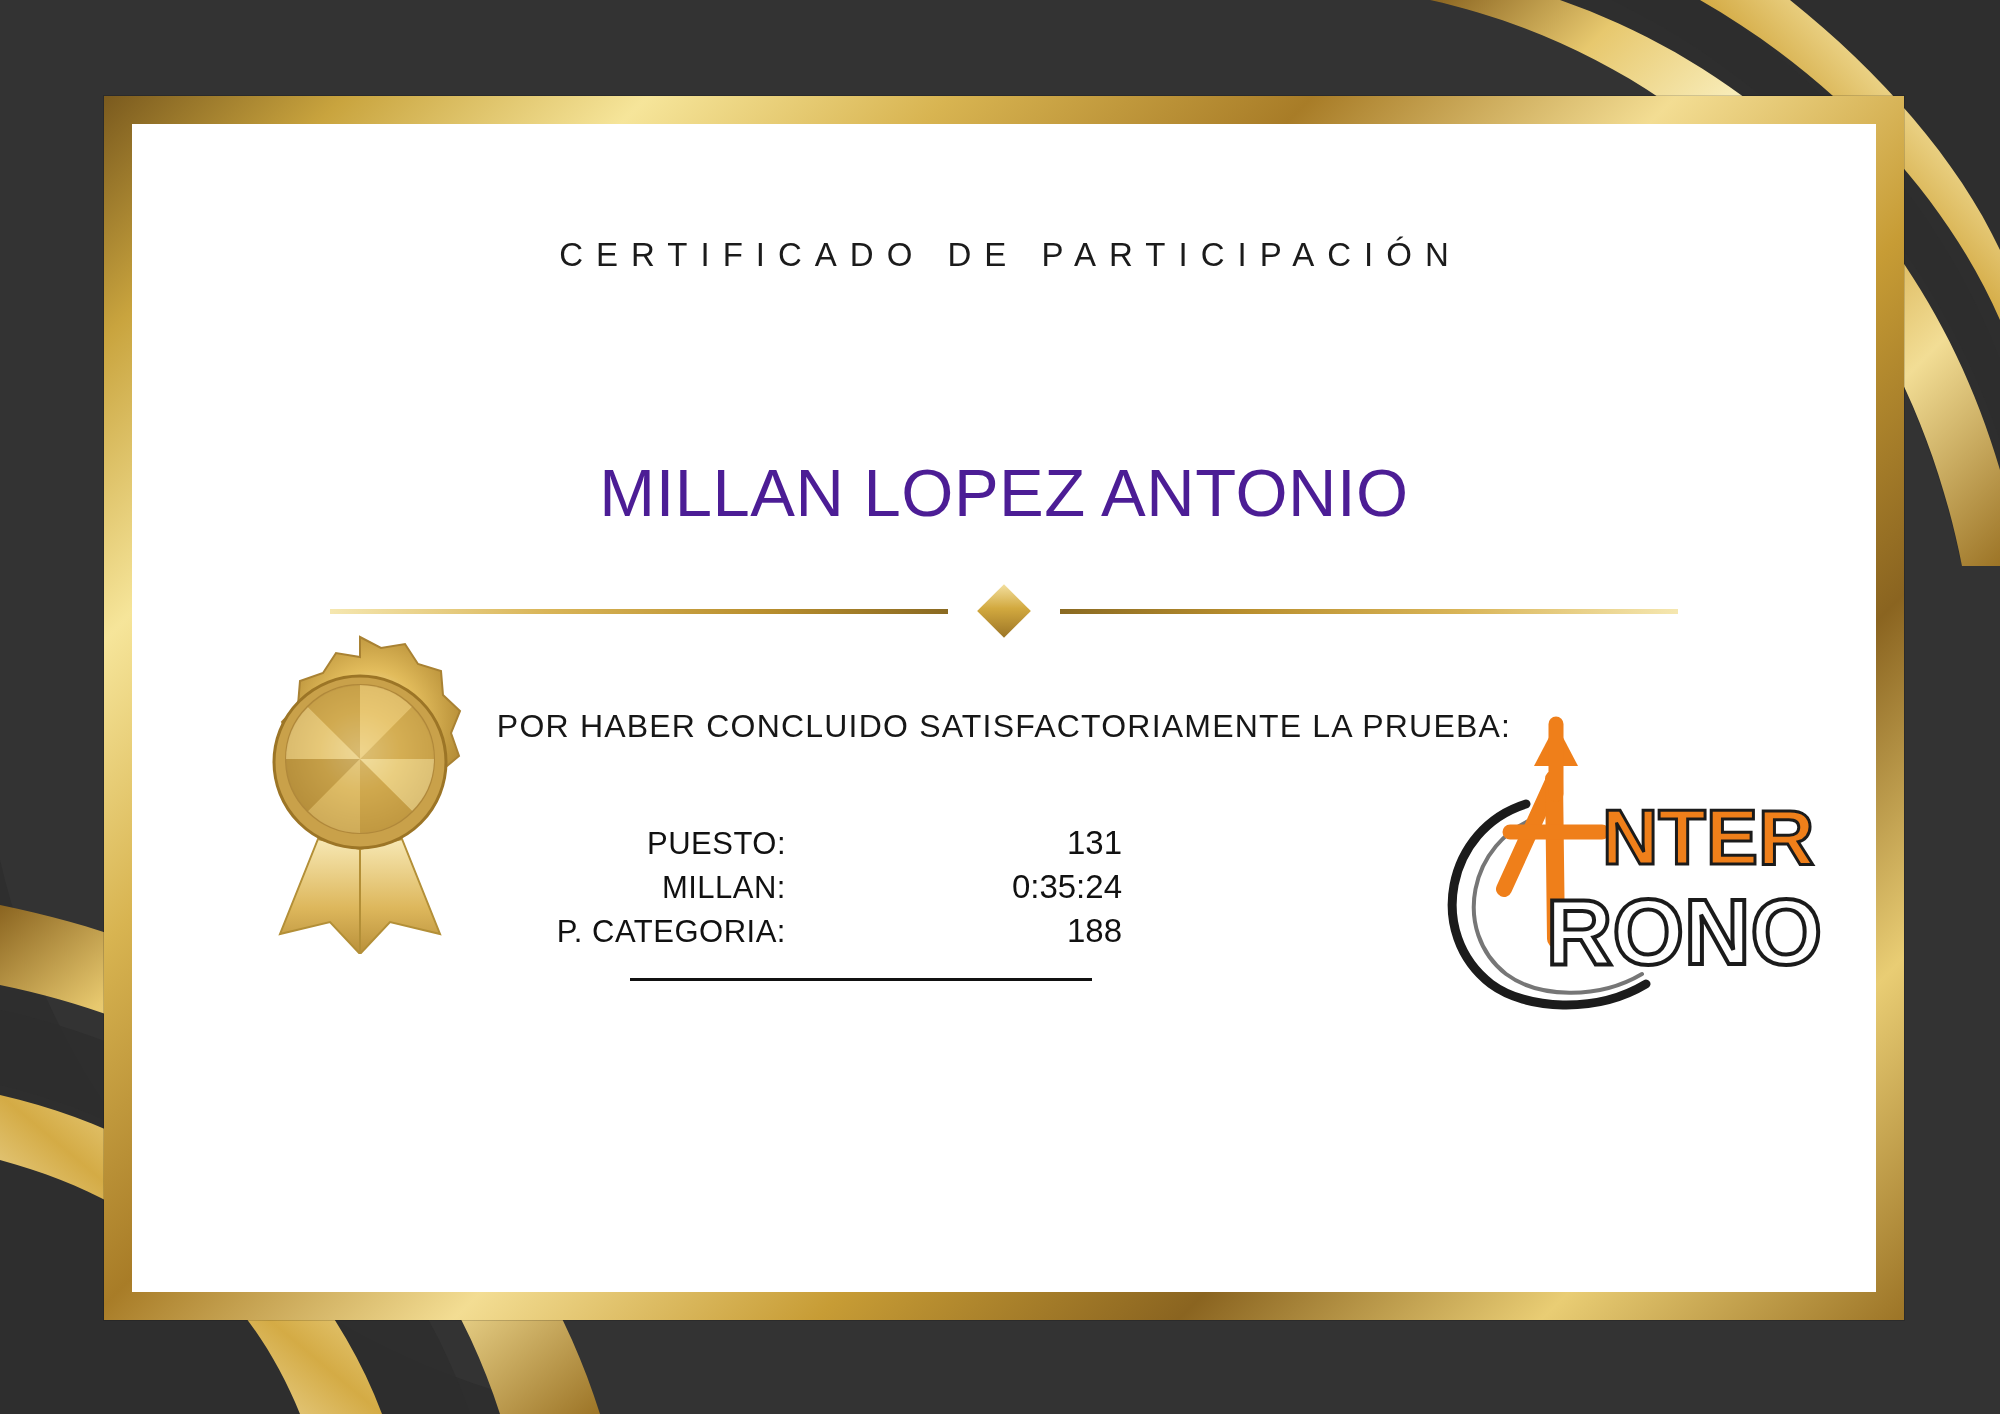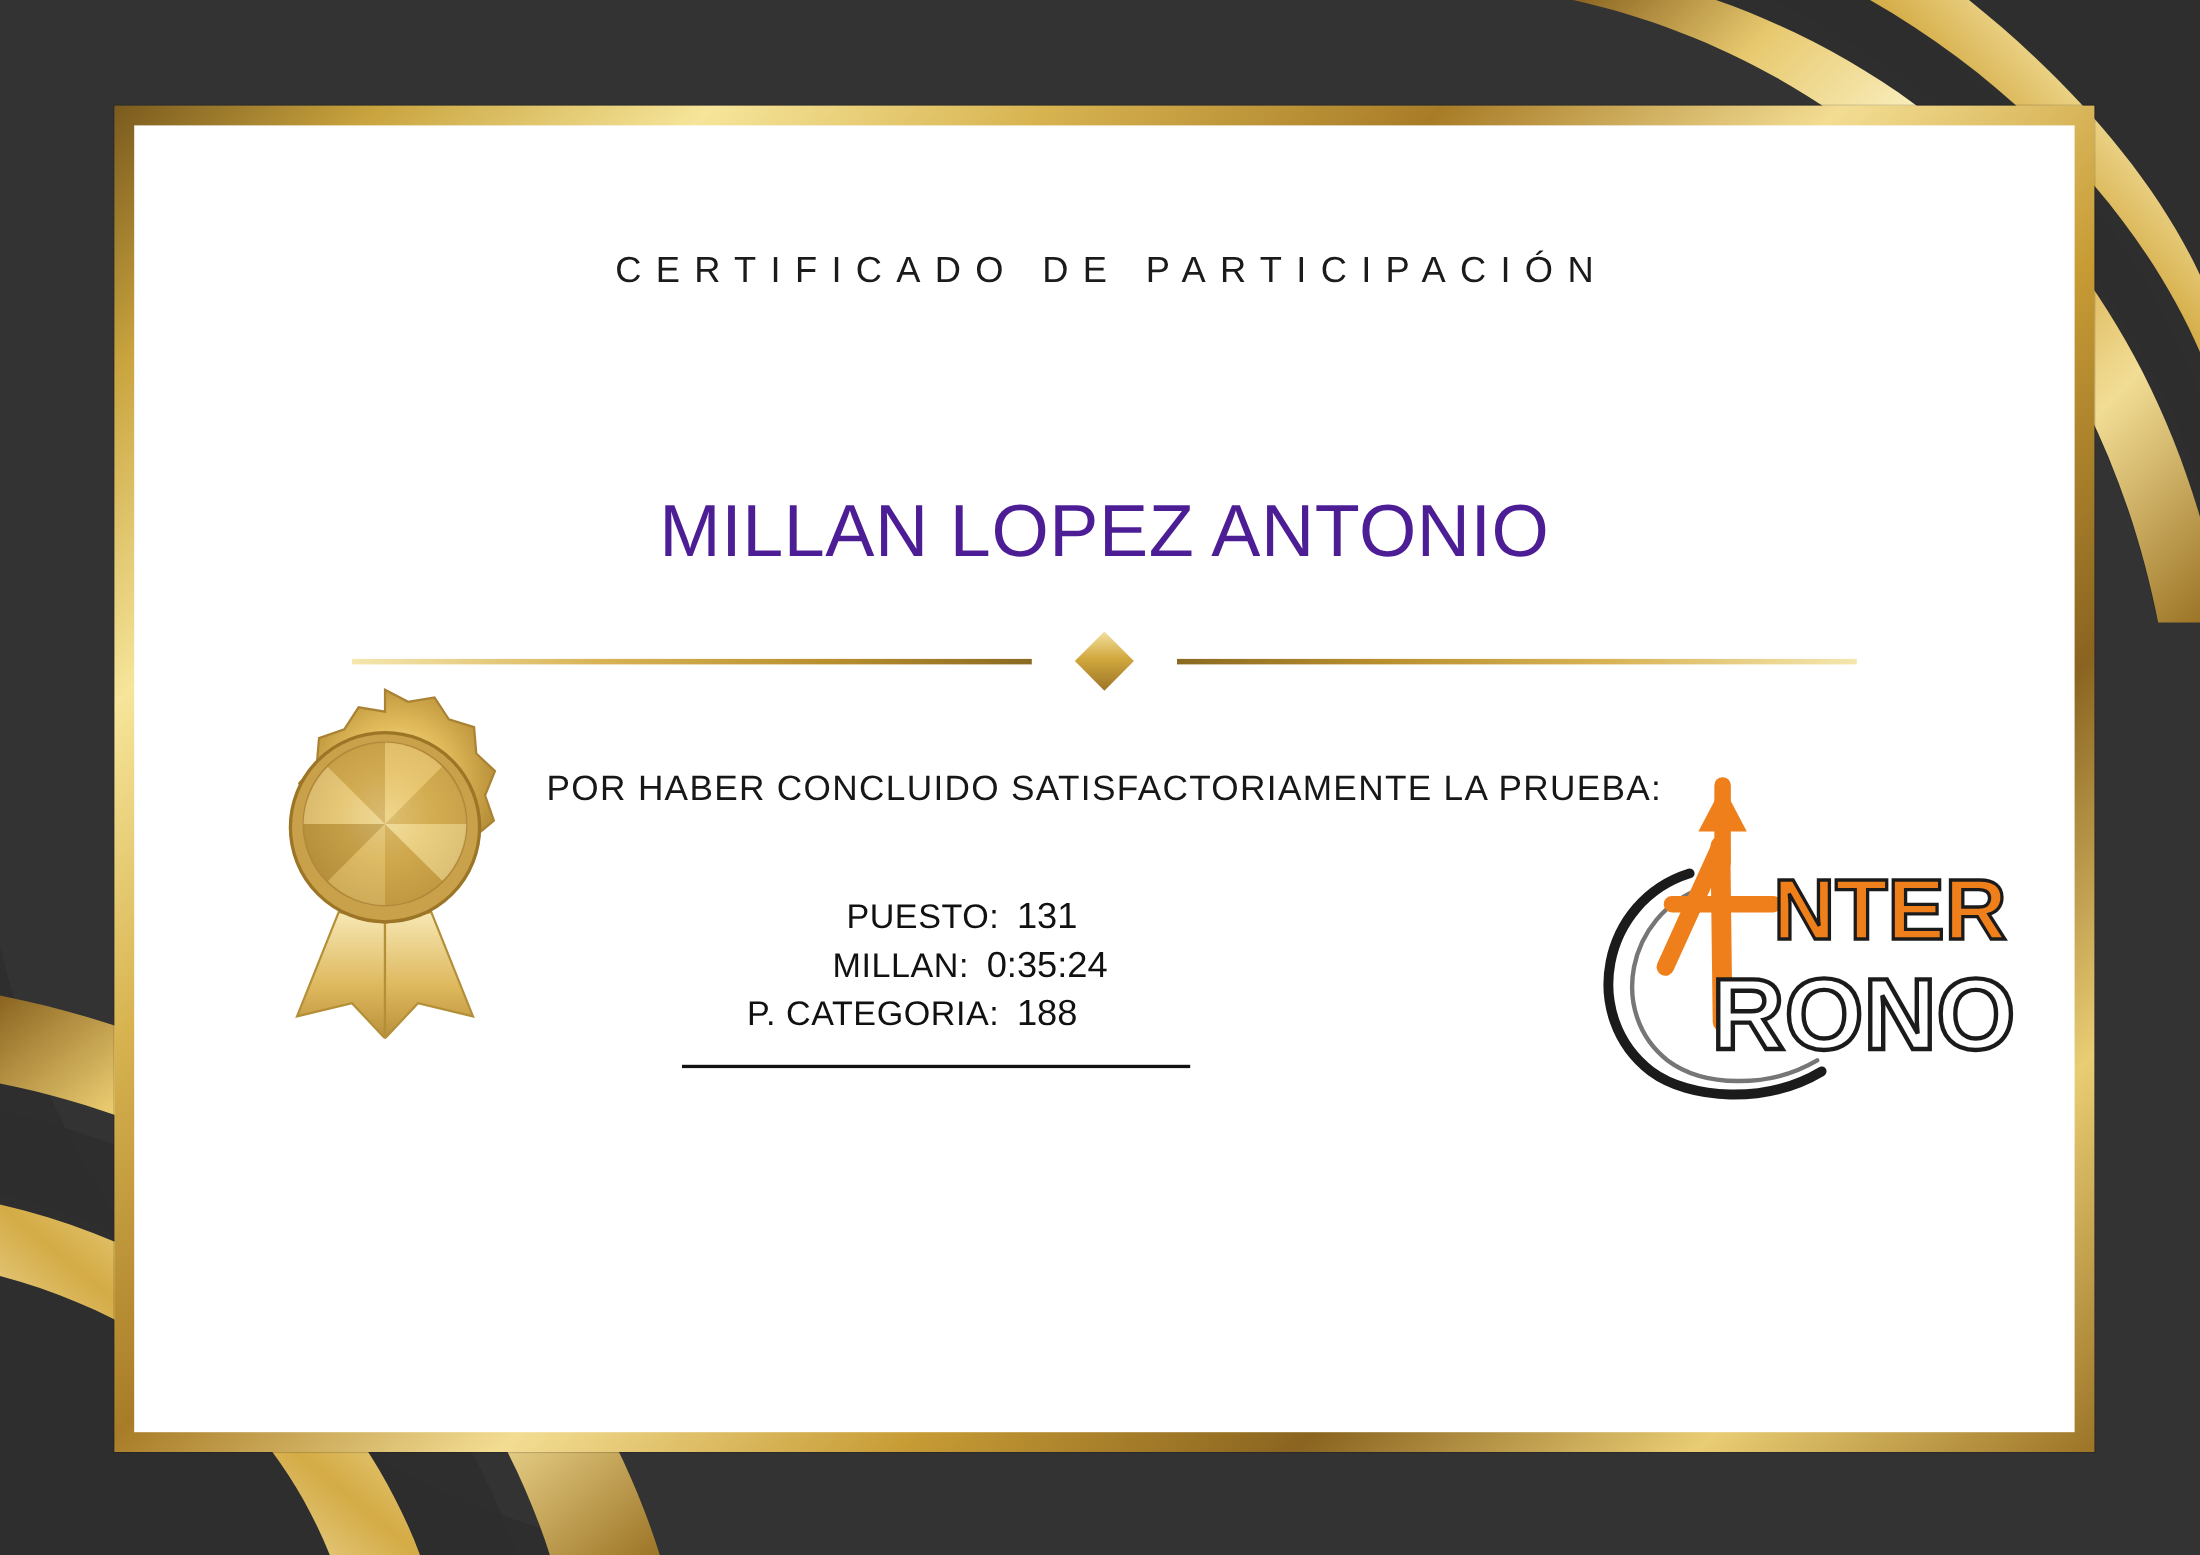--- a/index.html
+++ b/index.html
@@ -32,21 +32,21 @@
     pointer-events: none;
   }
 
   
   .gold-frame {
     position: absolute;
     left: 104px;
     top: 96px;
     width: 1800px;
     height: 1224px;
-    padding: 18px;
+    padding: 28px;
     box-sizing: border-box;
     background: linear-gradient(135deg,
         #7a5a1e 0%, #c9a43e 8%, #f6e59a 18%, #d8b451 28%,
         #a87c27 40%, #f3dd93 52%, #c79c35 64%, #8a6420 76%,
         #e9cd74 88%, #9c7426 100%);
     box-shadow: 0 0 0 1px rgba(0,0,0,0.15);
   }
   .frame-inner {
     width: 100%;
     height: 100%;
@@ -130,21 +130,21 @@
   
   .results {
     position: absolute;
     top: 700px;
     left: 370px;
     width: 620px;
   }
   .result-row {
     display: flex;
     align-items: baseline;
-    justify-content: center;
+    justify-content: space-between;
     margin-bottom: 6px;
   }
   .result-label {
     width: 300px;
     text-align: right;
     font-size: 31px;
     color: #111111;
     letter-spacing: 0.5px;
     padding-right: 16px;
     box-sizing: border-box;

